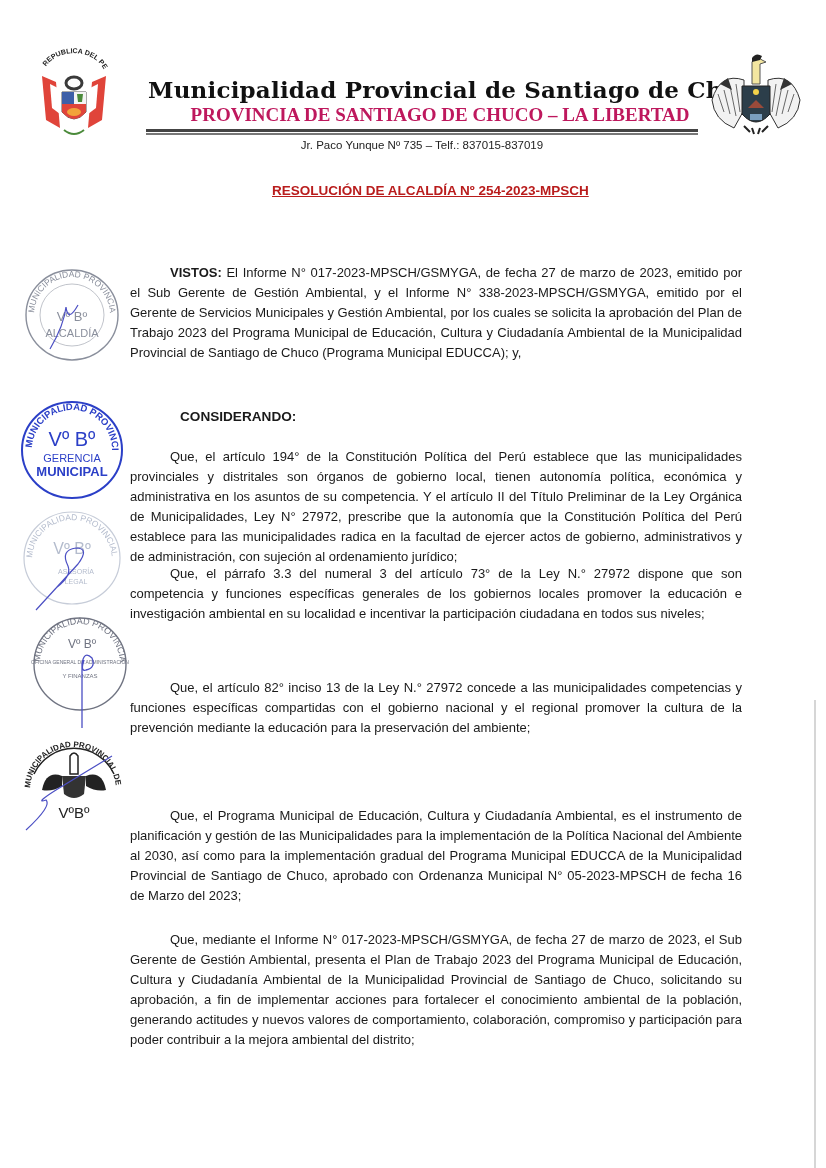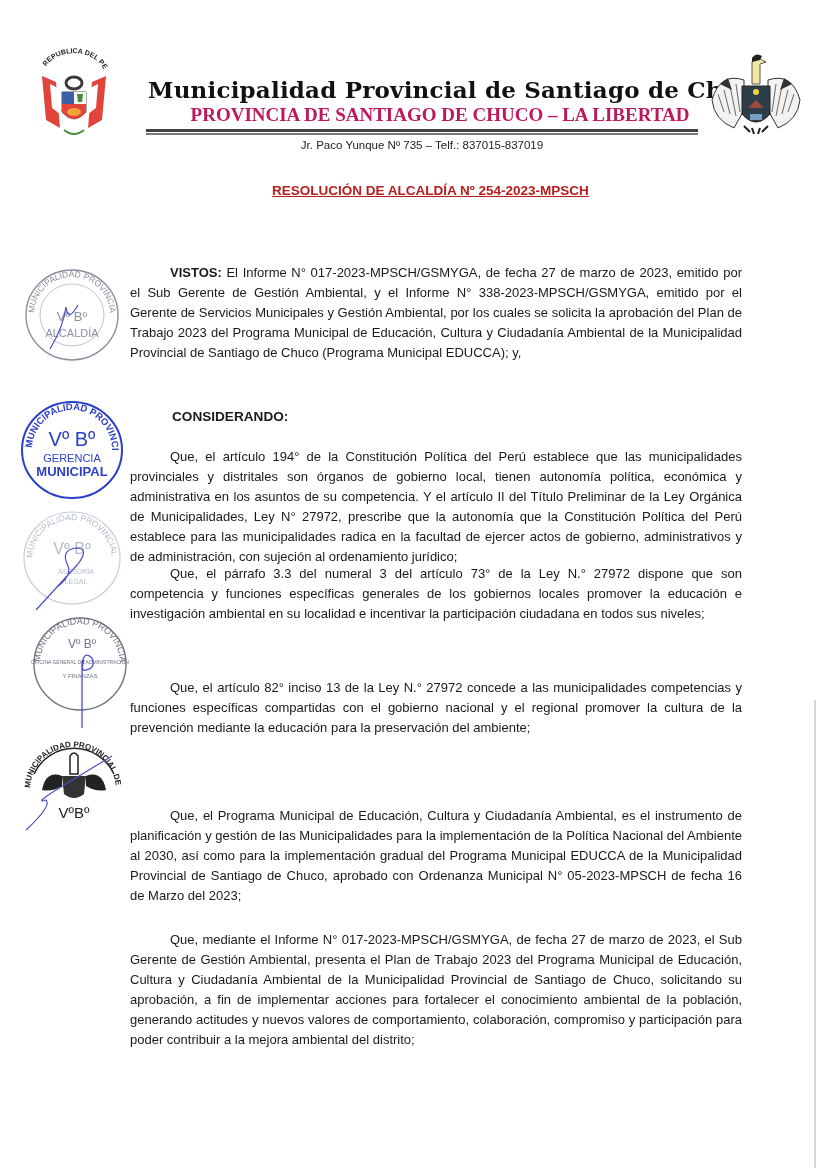--- a/index.html
+++ b/index.html
@@ -16,21 +16,21 @@
   .rule2 { position: absolute; left: 146px; top: 133px; width: 552px; height: 2px; background: #777; }
   .address { position: absolute; left: 146px; top: 139px; width: 552px; text-align: center; font-family: "Liberation Sans", sans-serif; font-size: 11.5px; color: #222; }
 
   
   .res-title { position: absolute; left: 272px; top: 183px; font-family: "Liberation Sans", sans-serif; font-weight: bold; font-size: 13.5px; text-decoration: underline; color: #b91c1c; white-space: nowrap; }
   .date { position: absolute; left: 452px; top: 228px; width: 290px; text-align: right; font-size: 13.8px; white-space: nowrap; }
 
   .para { position: absolute; left: 130px; width: 612px; font-family: Liberation Sans, sans-serif; font-size: 13px; line-height: 20px; text-align: justify; color: #1a1a1a; }
   .para .indent { display: inline-block; width: 40px; }
   .para .b { font-weight: bold; }
-  .heading { position: absolute; left: 172px; top: 409px; font-weight: bold; font-size: 13.6px; }
+  .heading { position: absolute; left: 180px; top: 409px; font-weight: bold; font-size: 13.6px; }
 
   
   .stamp { position: absolute; }
   .stamp svg { display: block; }
 </style>
 </head>
 <body>
 
 <div class="page">
   <div class="right-edge"></div>

